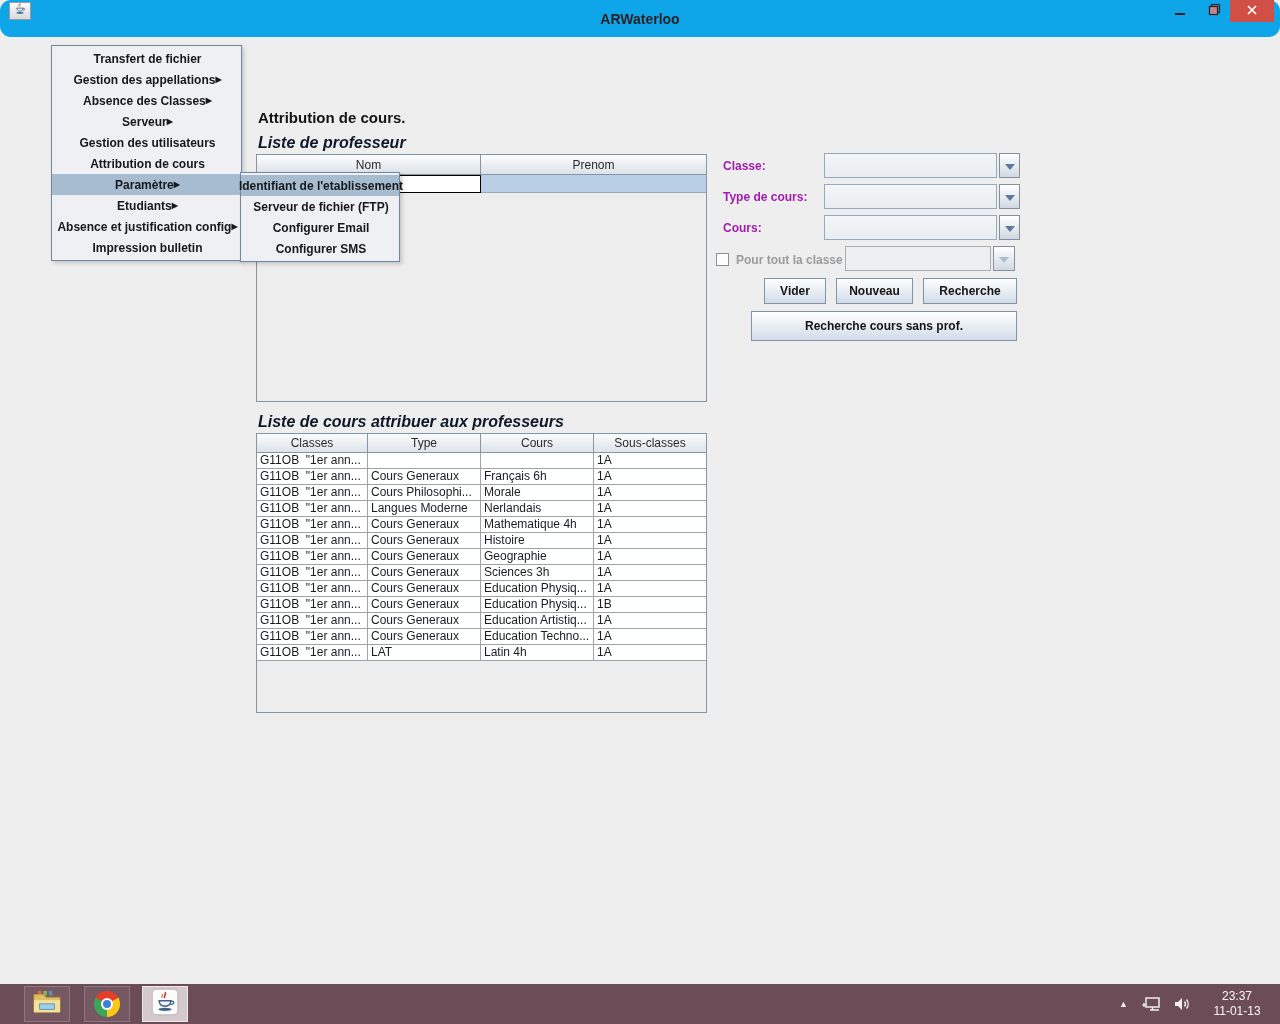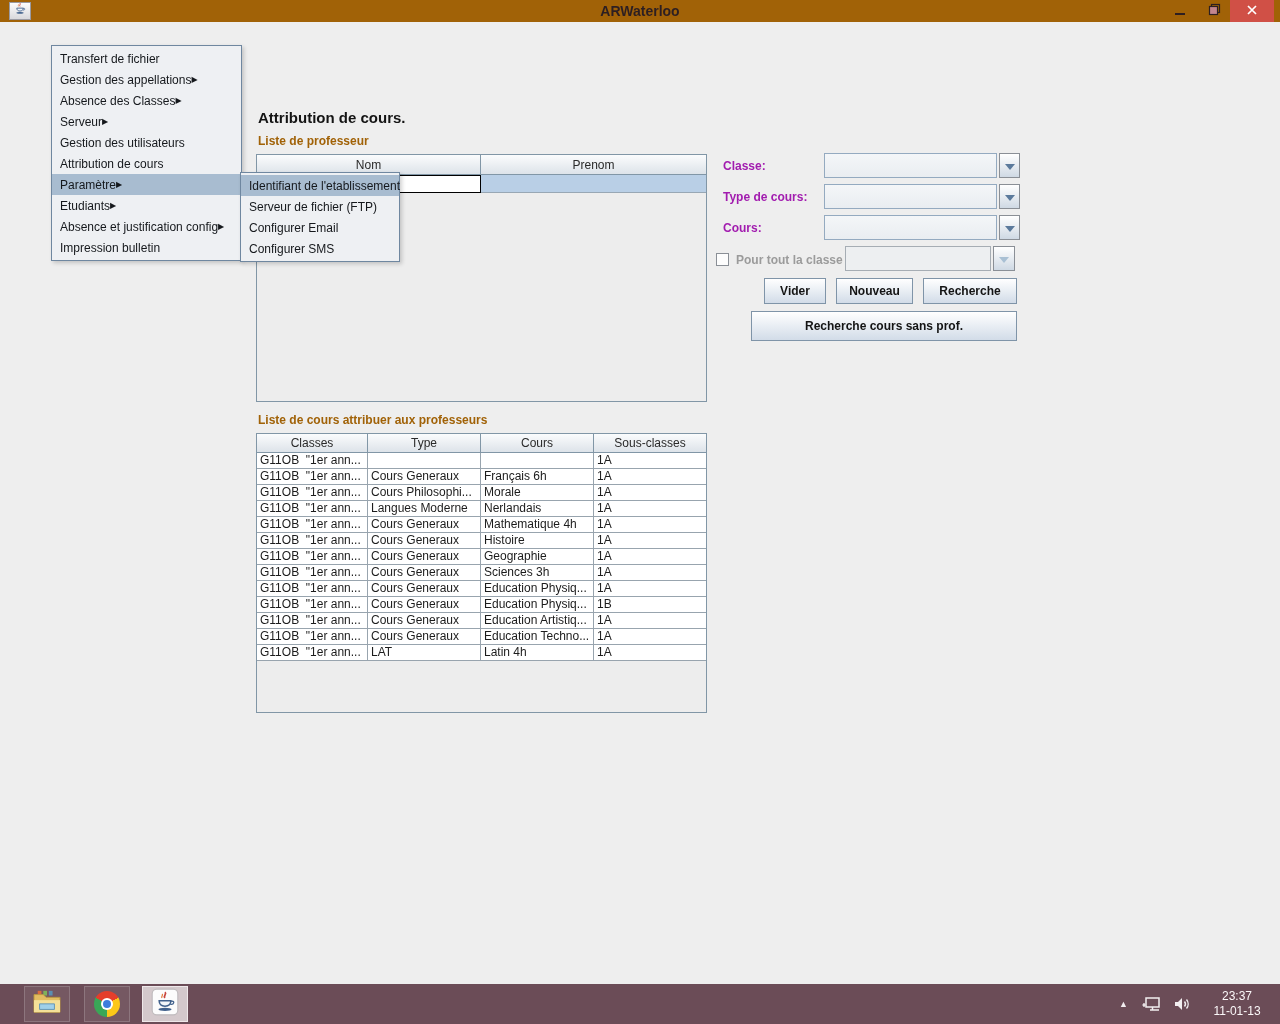--- a/index.html
+++ b/index.html
@@ -1,47 +1,47 @@
 <!DOCTYPE html>
 <html><head>
 <meta charset="utf-8">
 <style>
   * { margin:0; padding:0; box-sizing:border-box; }
   html,body { width:1280px; height:1024px; }
   body { font-family:"Liberation Sans", sans-serif; background:#eeeeee; position:relative; overflow:hidden; }
   .screen { position:absolute; left:0; top:0; width:1280px; height:1024px; }
 
   
-  .titlebar { position:absolute; left:0; top:0; width:1280px; height:22px; background:#a16207; display:flex; align-items:center; }
+  .titlebar { position:absolute; left:0; top:0; width:1280px; height:37px; background:#0ea5e9; display:flex; align-items:center;border-radius:11px; }
   .tb-appicon { position:absolute; left:9px; top:2px; width:22px; height:18px; background:linear-gradient(#fdfdfd,#d8d8dc); border:1px solid #9a9aa2; display:flex; align-items:center; justify-content:center; }
   .tb-title { position:absolute; left:0; width:1280px; text-align:center; font-size:14px; font-weight:600; color:#2d1f22; }
   .tb-controls { position:absolute; right:0; top:0; height:22px; display:flex; }
   .tb-btn { height:22px; display:flex; align-items:center; justify-content:center; }
   .tb-btn.min { width:36px; }
   .tb-btn.rest { width:32px; }
   .tb-btn.close { width:44px; background:#d05046; margin-right:6px; }
   .glyph-min { display:block; width:10px; height:2px; background:#2d1f22; margin-top:6px; }
 
   
   .menubar { position:absolute; left:0; top:22px; width:1280px; height:23px; background:linear-gradient(#fdfdfd,#e7e9ec); border-bottom:1px solid #b9bec4; display:flex; align-items:stretch; padding-left:4px; }
   .mb-item { display:flex; align-items:center; padding:0 11px; font-size:12px; font-weight:bold; color:#1a1a1a; }
   .mb-item.open { background:#a8bcd0; border:1px solid #6f87a0; }
 
   
   .popup { position:absolute; background:#eef0f3; border:1px solid #6f87a0; z-index:50; padding:2px 0; box-shadow:2px 2px 4px rgba(0,0,0,0.18); }
   #admin-menu { left:51px; top:45px; width:191px; }
   #param-submenu { left:240px; top:172px; width:160px; }
-  .pm-item { height:21px; display:flex; align-items:center; justify-content:flex-start; padding:0 6px 0 8px; font-size:12px; font-weight:normal; color:#15181c; white-space:nowrap; }
+  .pm-item { height:21px; display:flex; align-items:center; justify-content:center; padding:0 6px 0 8px; font-size:12px; font-weight:bold; color:#15181c; white-space:nowrap; }
   .pm-item .arrow { font-size:8px; color:#15181c; }
   .pm-item.hl { background:#a8bcd0; }
 
   
   .content { position:absolute; left:0; top:45px; width:1280px; height:939px; background:#eeeeee; }
   .page-title { position:absolute; left:258px; top:64px; font-size:15px; font-weight:bold; color:#141414; }
-  .sec-label { position:absolute; font-size:12px; font-weight:bold; color:#a16207; }
+  .sec-label { position:absolute; font-size:16px; font-weight:bold; color:#0f172a;font-style:italic; }
 
   .scrollpane { position:absolute; border:1px solid #8196a6; background:#ededed; overflow:hidden; }
   .thead { display:flex; height:20px; }
   .th { border-right:1px solid #8196a6; border-bottom:1px solid #8196a6; background:linear-gradient(#fbfcfd,#dde3e9); font-size:12px; color:#2a2a2a; display:flex; align-items:center; justify-content:center; }
   .th:last-child { border-right:none; }
 
   
   .prof-row { display:flex; height:18px; }
   .prof-editor { width:224px; height:18px; border:1.5px solid #000; background:#fff; font-family:"Liberation Sans",sans-serif; font-size:12px; padding:0 1px; outline:none; }
   .prof-selcell { flex:1; background:#b9cfe6; border-bottom:1px solid #98a7b4; }

